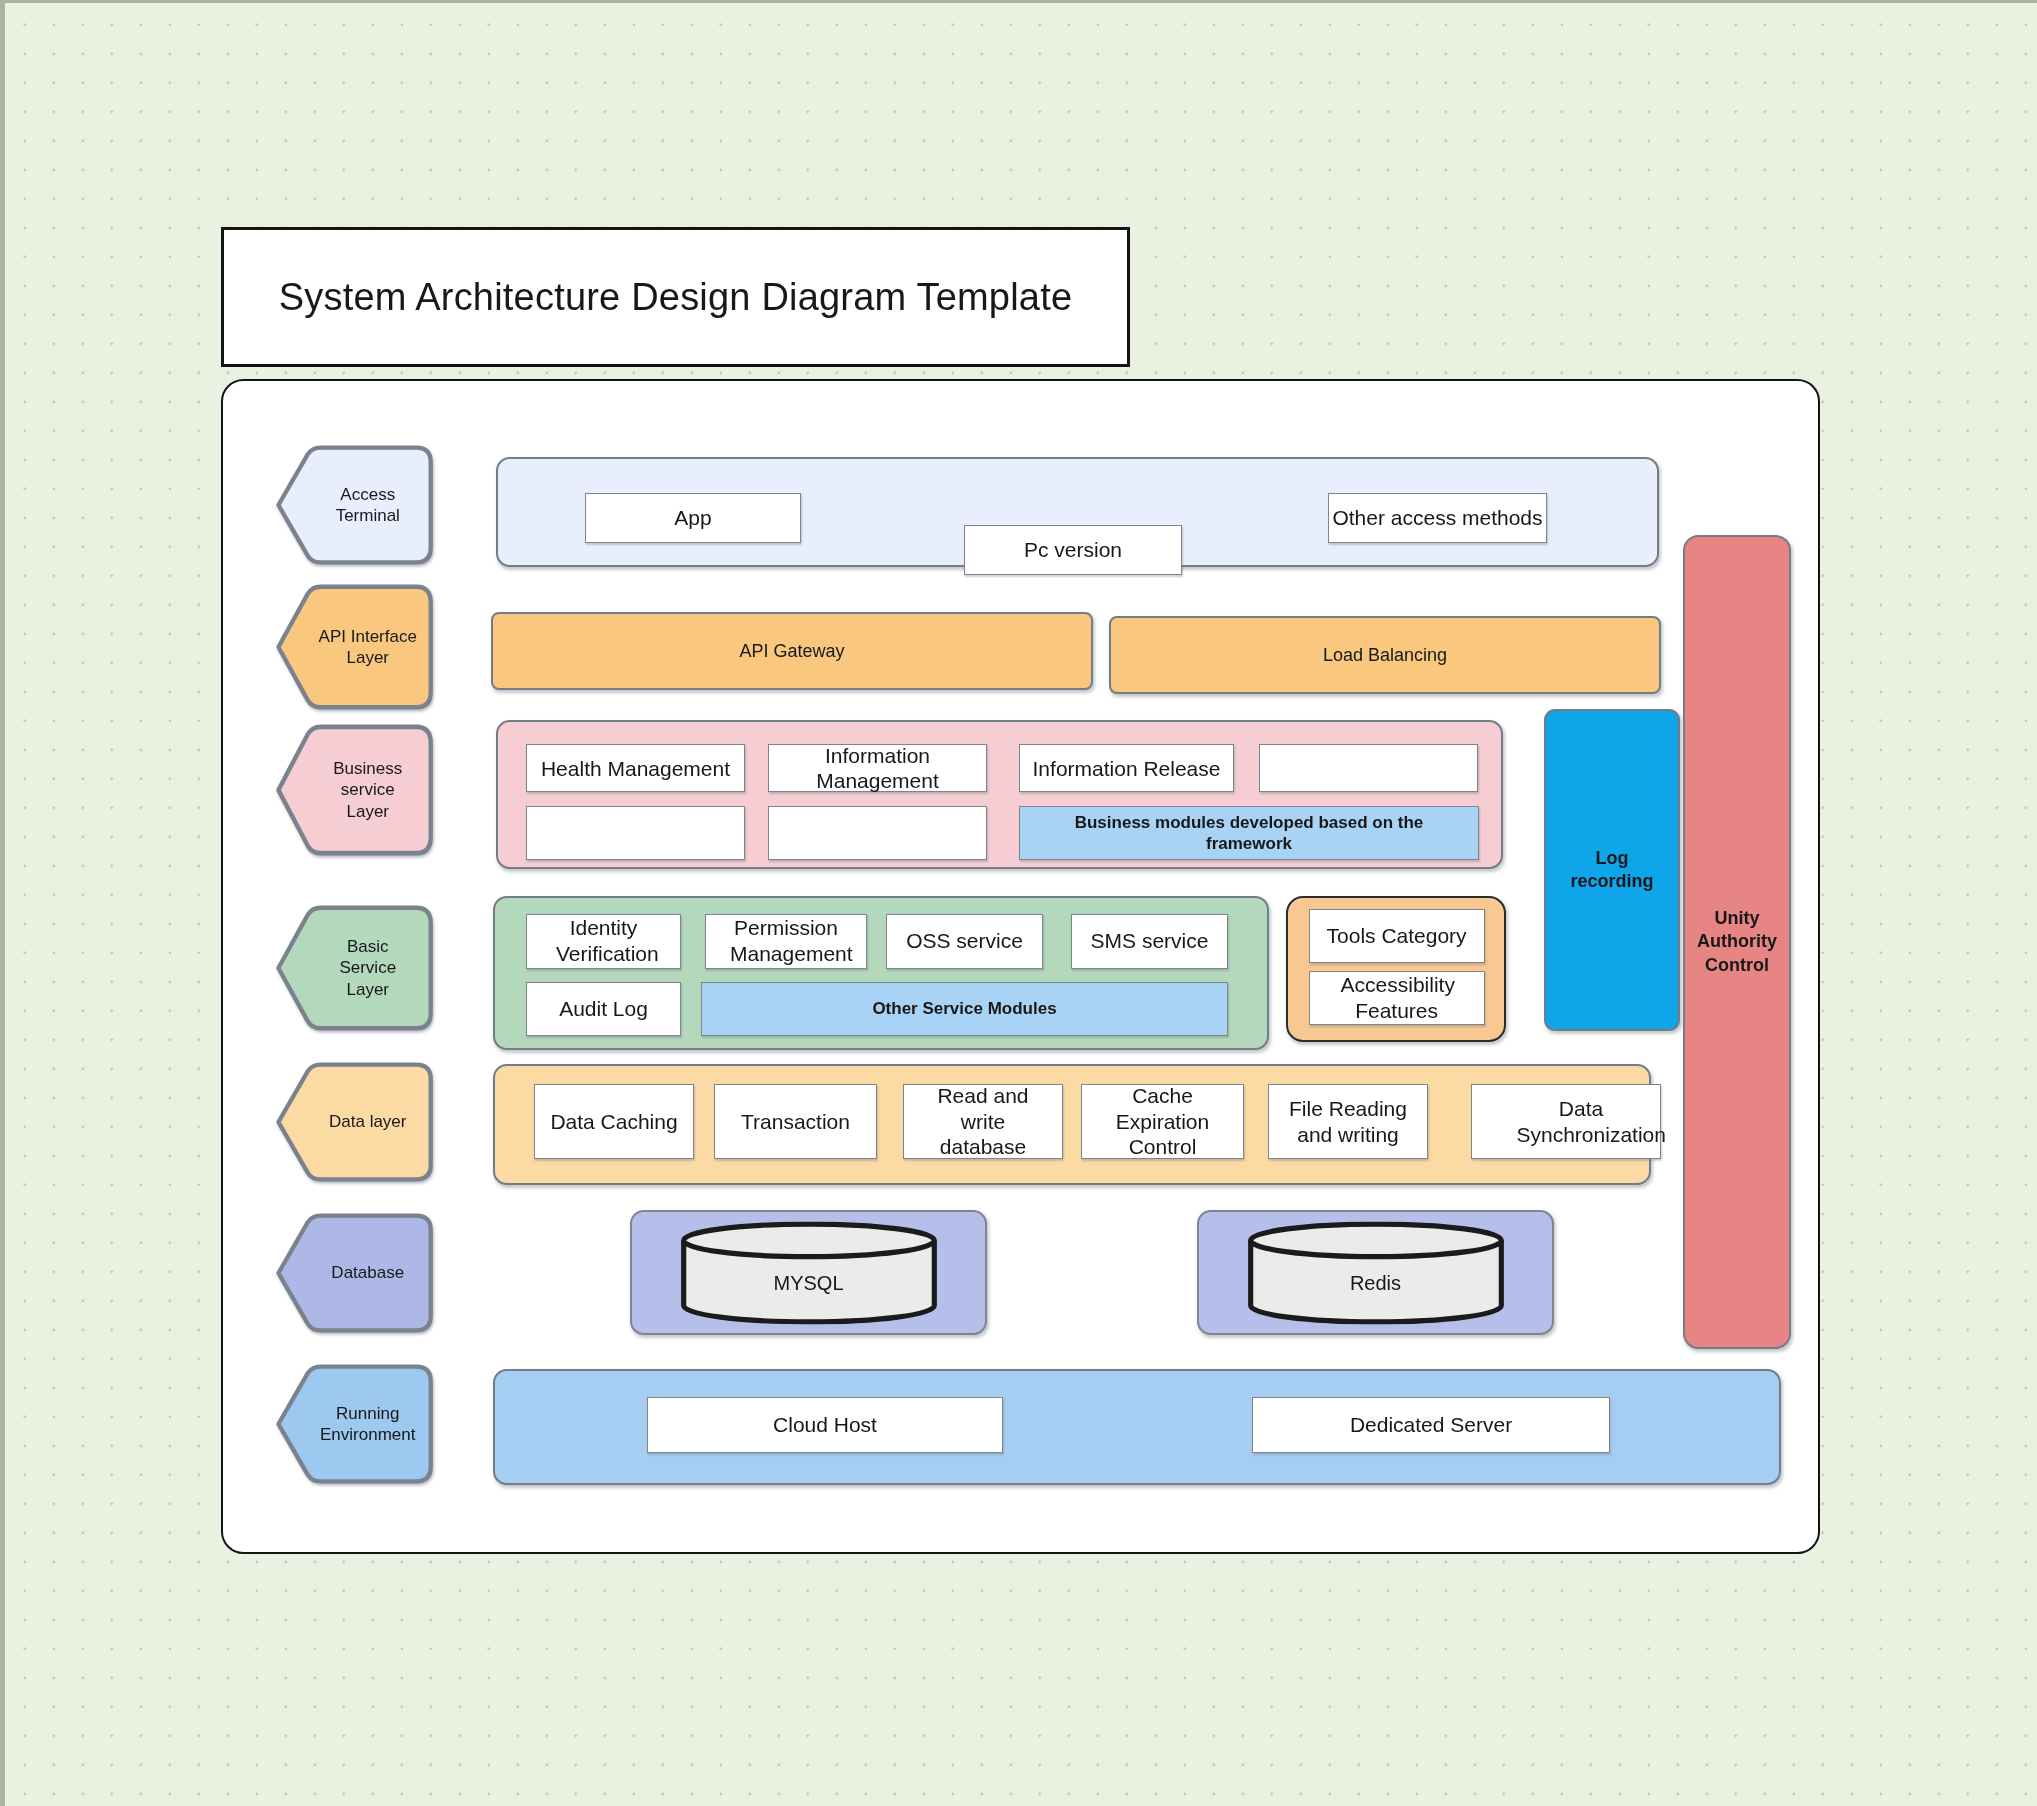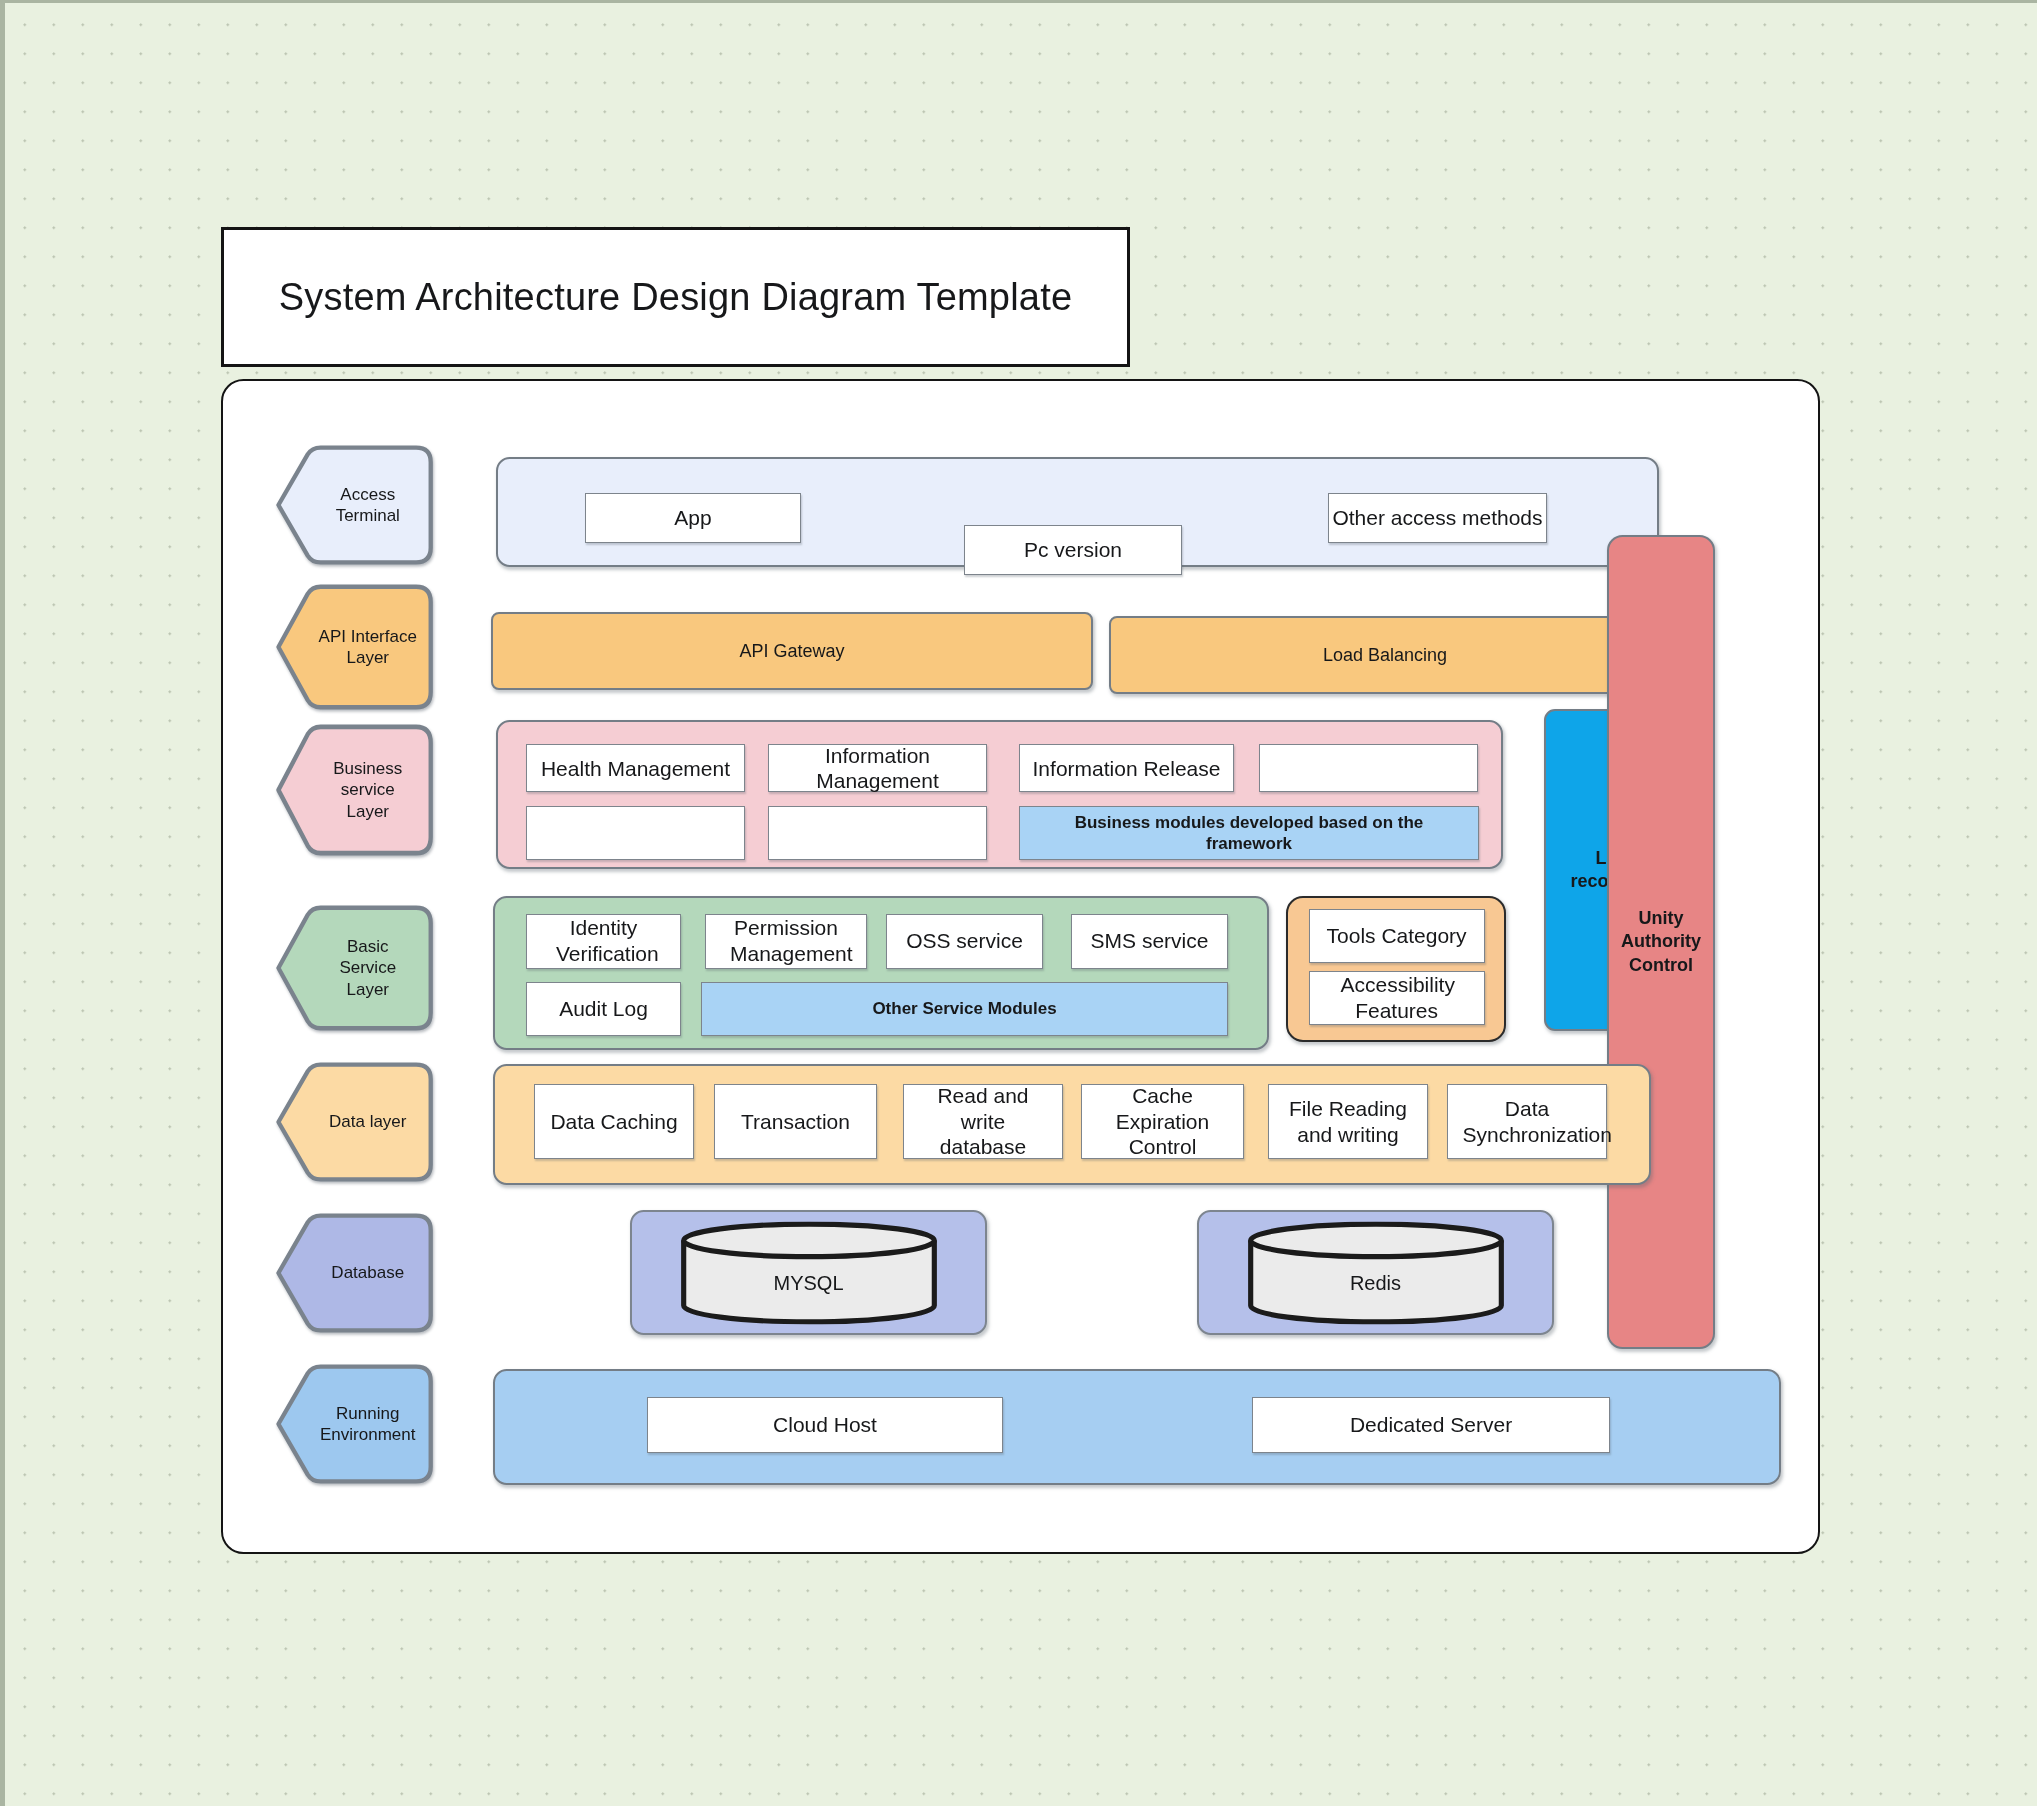--- a/index.html
+++ b/index.html
@@ -185,41 +185,41 @@
         <span>Tools Category</span>
       </div>
     <div class="wbox" style="left:20.6px;top:73px;width:174px;height:52px;">
         <span style="max-width:112px;display:inline-block;">Accessibility Features</span>
       </div>
   </div>
 
   <div class="vbar" style="left:1297px;top:328px;width:132px;height:318px;background:#0ea5e9;border-radius:11px;margin-left:24px;">
       <span style="max-width:89px;display:inline-block;">Log recording</span>
     </div>
-  <div class="vbar" style="left:1384px;top:154px;width:104px;height:810px;background:#e78585;border-radius:15.5px;">
+  <div class="vbar" style="left:1460px;top:154px;width:104px;height:810px;background:#e78585;border-radius:15.5px;">
       <span style="max-width:83px;display:inline-block;">Unity Authority Control</span>
     </div>
 
   <div class="cont" style="left:270px;top:683px;width:1154px;height:117px;background:#fcdaa4;">
     <div class="wbox" style="left:39px;top:18px;width:158px;height:73px;">
         <span>Data Caching</span>
       </div>
     <div class="wbox" style="left:219px;top:18px;width:161px;height:73px;">
         <span>Transaction</span>
       </div>
     <div class="wbox" style="left:408px;top:18px;width:158px;height:73px;">
         <span style="max-width:129px;display:inline-block;">Read and write database</span>
       </div>
     <div class="wbox" style="left:586px;top:18px;width:161px;height:73px;">
         <span style="max-width:138px;display:inline-block;">Cache Expiration Control</span>
       </div>
     <div class="wbox" style="left:773px;top:18px;width:158px;height:73px;">
         <span style="max-width:138px;display:inline-block;">File Reading and writing</span>
       </div>
-    <div class="wbox" style="left:952px;top:18px;width:158px;height:73px;">
+    <div class="wbox" style="left:976px;top:18px;width:158px;height:73px;padding-left:30px;">
         <span style="max-width:129px;display:inline-block;">Data Synchronization</span>
       </div>
   </div>
 
   <div class="db" style="left:407px;top:829px;width:353px;height:121px;text-align:center;">
     <svg width="262" height="103" viewBox="0 0 304 120">
       <path d="M 6 22 L 6 98 A 146 19 0 0 0 298 98 L 298 22" fill="#ebebeb" stroke="#1b1b1b" stroke-width="6"></path>
       <ellipse cx="152" cy="22" rx="146" ry="19" fill="#ebebeb" stroke="#1b1b1b" stroke-width="6"></ellipse>
     </svg>
     <div class="lbl">MYSQL</div>

